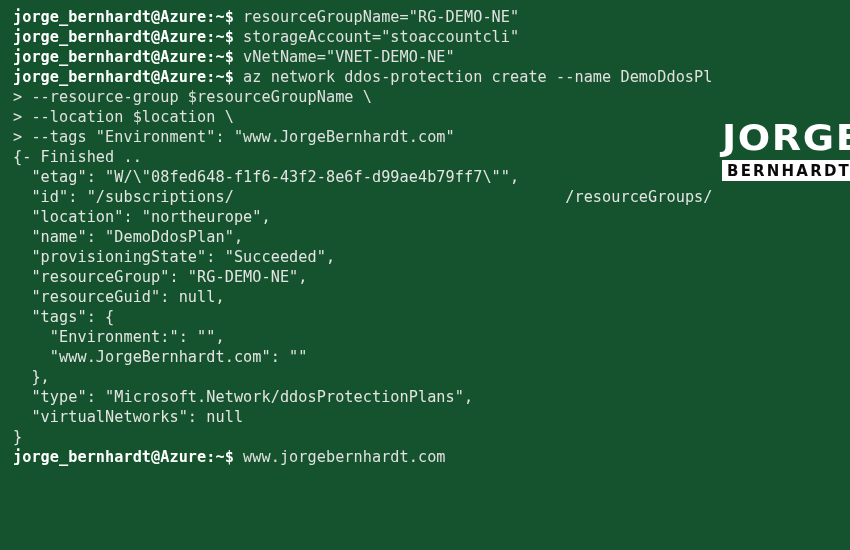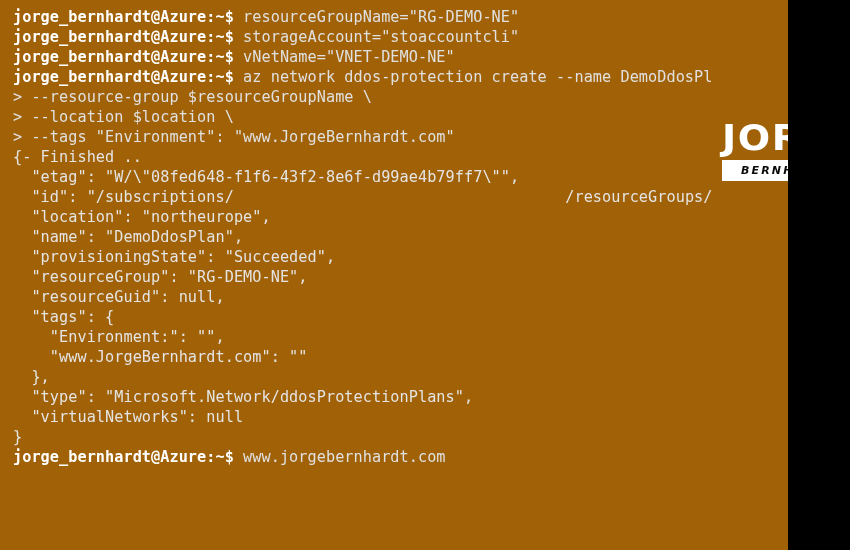--- a/index.html
+++ b/index.html
@@ -3,23 +3,23 @@
 <meta charset="utf-8">
 <title>Azure Cloud Shell Terminal</title>
 <style>
   html, body {
     margin: 0;
     padding: 0;
     background: #000000;
   }
   #terminal {
     position: relative;
-    width: 788px;
+    width: 850px;
     height: 550px;
-    background: #a16207;
+    background: #14532d;
     overflow: hidden;
     font-family: "DejaVu Sans Mono", "Liberation Mono", monospace;
     font-size: 15.2px;
     line-height: 20px;
     color: #e6e6e6;
     box-sizing: border-box;
   }
   #screen {
     position: absolute;
     left: 13px;
@@ -73,25 +73,24 @@
     margin-top: 4px;
     background: #ffffff;
     height: 21px;
     display: flex;
     align-items: center;
     justify-content: center;
   }
   #logo-bernhardt {
     font-family: "DejaVu Sans", "Liberation Sans", sans-serif;
     font-weight: bold;
-    font-size: 11px;
+    font-size: 15px;
     color: #0a0a0a;
     letter-spacing: 2.2px;
     padding-left: 2px;
-    font-style: italic;
   }
 </style>
 </head>
 <body>
 
 <div id="terminal">
 
   <div id="screen"><div class="line"><span class="prompt">jorge_bernhardt@Azure:~$</span><span class="cmd"> resourceGroupName="RG-DEMO-NE"</span></div><div class="line"><span class="prompt">jorge_bernhardt@Azure:~$</span><span class="cmd"> storageAccount="stoaccountcli"</span></div><div class="line"><span class="prompt">jorge_bernhardt@Azure:~$</span><span class="cmd"> vNetName="VNET-DEMO-NE"</span></div><div class="line"><span class="prompt">jorge_bernhardt@Azure:~$</span><span class="cmd"> az network ddos-protection create --name DemoDdosPl</span></div><div class="line"><span class="cont">&gt; --resource-group $resourceGroupName \</span></div><div class="line"><span class="cont">&gt; --location $location \</span></div><div class="line"><span class="cont">&gt; --tags "Environment": "www.JorgeBernhardt.com"</span></div><div class="line"><span class="out">{- Finished ..</span></div><div class="line"><span class="out">  "etag": "W/\"08fed648-f1f6-43f2-8e6f-d99ae4b79ff7\"",</span></div><div class="line"><span class="out">  "id": "/subscriptions/</span><span class="redacted">                                    </span><span class="out">/resourceGroups/</span></div><div class="line"><span class="out">  "location": "northeurope",</span></div><div class="line"><span class="out">  "name": "DemoDdosPlan",</span></div><div class="line"><span class="out">  "provisioningState": "Succeeded",</span></div><div class="line"><span class="out">  "resourceGroup": "RG-DEMO-NE",</span></div><div class="line"><span class="out">  "resourceGuid": null,</span></div><div class="line"><span class="out">  "tags": {</span></div><div class="line"><span class="out">    "Environment:": "",</span></div><div class="line"><span class="out">    "www.JorgeBernhardt.com": ""</span></div><div class="line"><span class="out">  },</span></div><div class="line"><span class="out">  "type": "Microsoft.Network/ddosProtectionPlans",</span></div><div class="line"><span class="out">  "virtualNetworks": null</span></div><div class="line"><span class="out">}</span></div><div class="line"><span class="prompt">jorge_bernhardt@Azure:~$</span><span class="cmd"> www.jorgebernhardt.com</span></div></div>
 
   <div id="logo">

